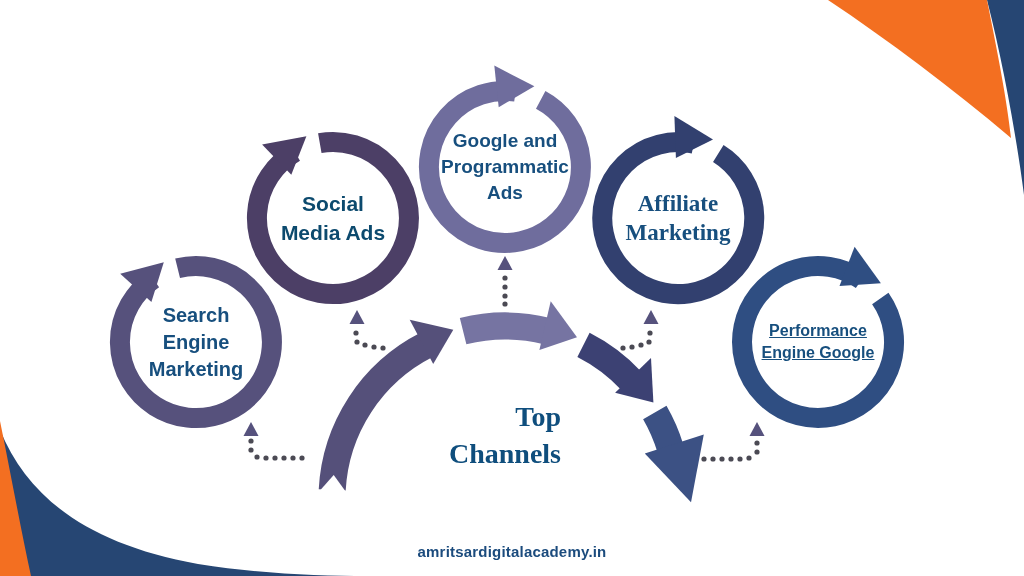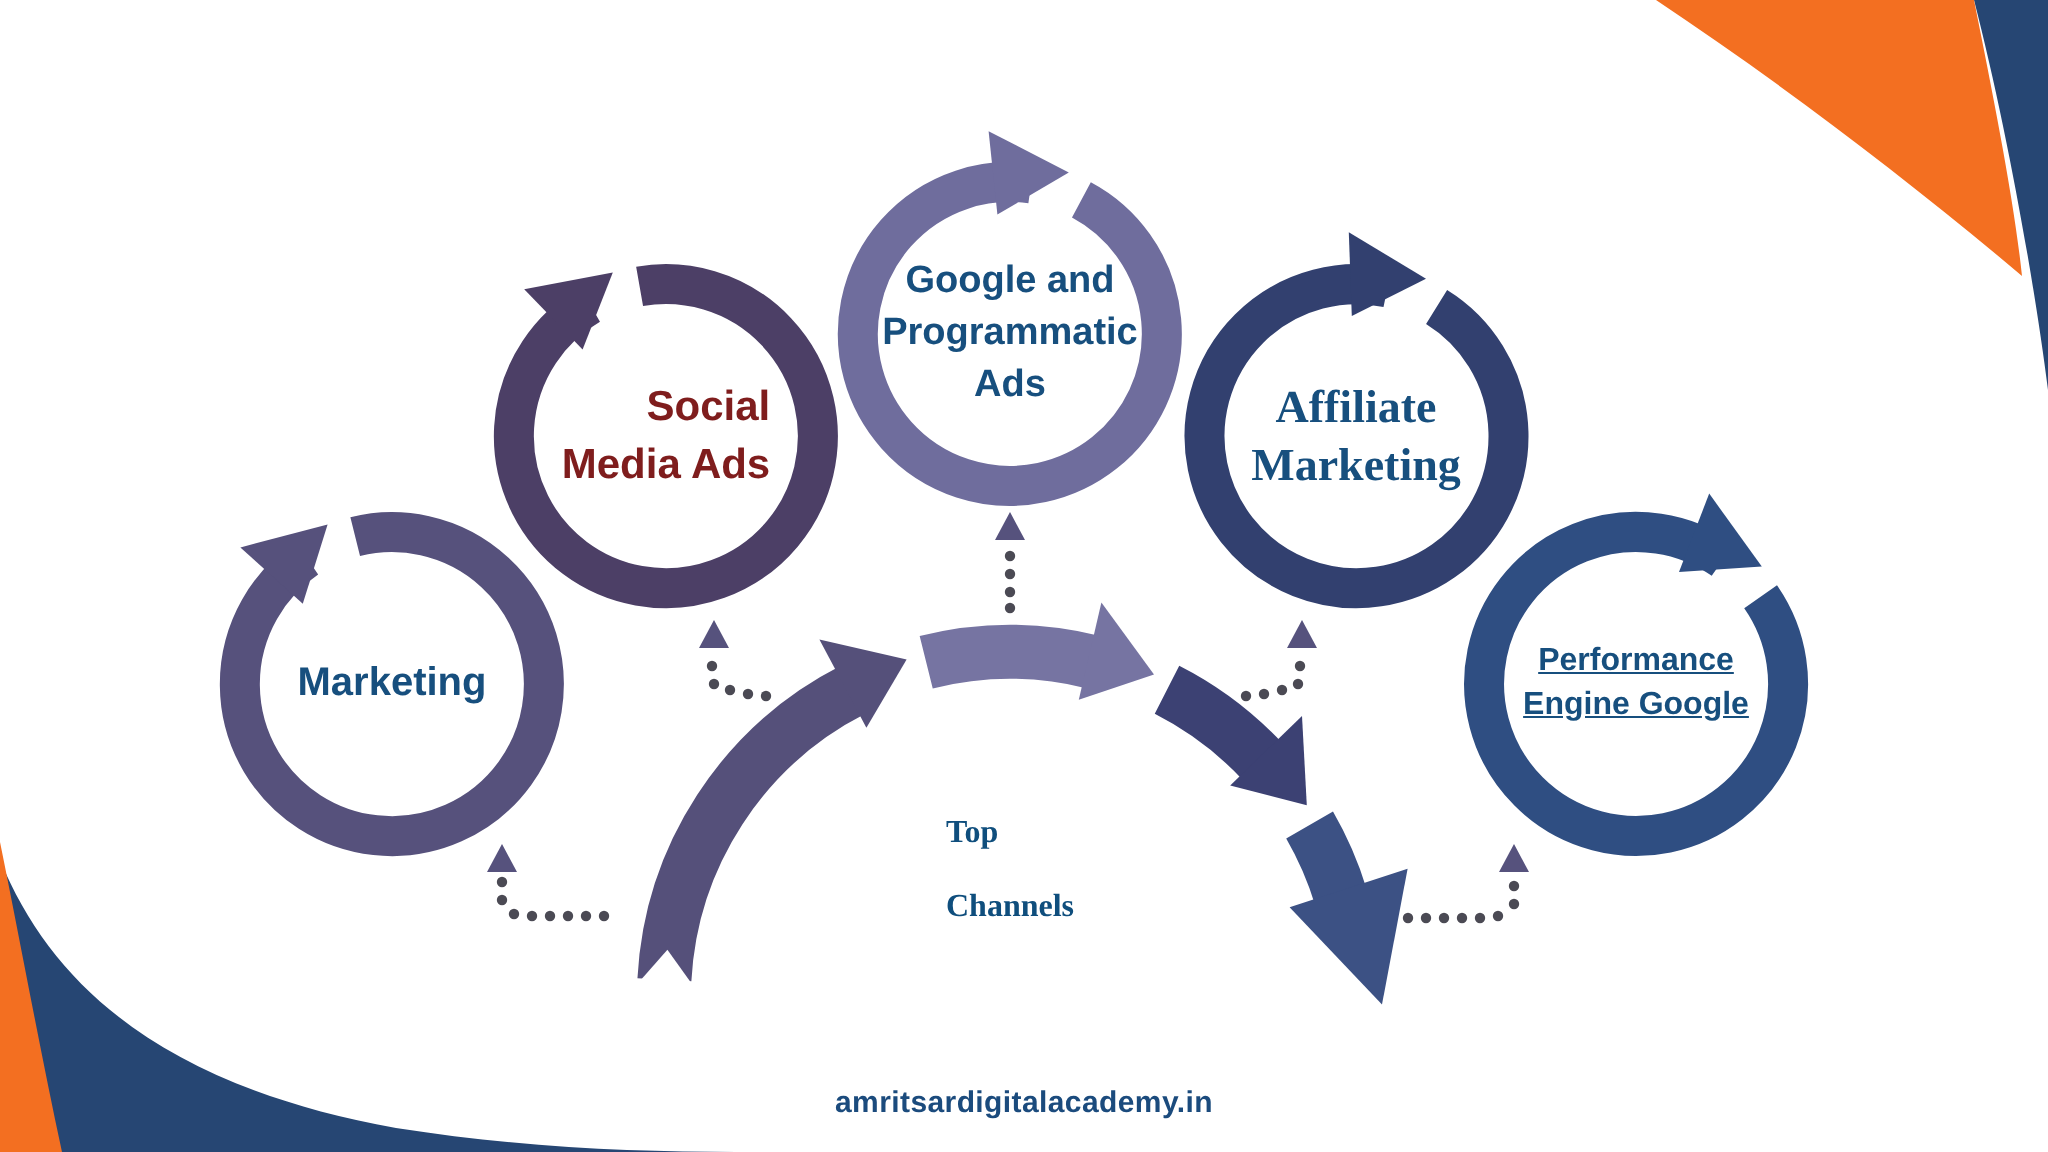--- a/index.html
+++ b/index.html
@@ -10,22 +10,22 @@
   .ring-label{position:absolute;transform:translate(-50%,-50%);text-align:center;
               font-weight:bold;color:#174F7E;white-space:nowrap;}
   .ring-label span{display:block;}
   .ring-label span:empty{display:none;}
   .r0{font-size:20px;line-height:27px;}
   .r1{font-size:21px;line-height:29px;}
   .r2{font-size:19px;line-height:26px;}
   .r3{font-size:23px;line-height:29px;font-family:Liberation Serif, serif;}
   .r4{font-size:16px;line-height:22px;text-decoration:underline;}
   .title{position:absolute;left:505px;top:398px;transform:translateX(-50%);
-         text-align:left;font-family:"Liberation Serif",serif;font-weight:bold;
-         color:#0F4E7D;font-size:16px;line-height:37px;white-space:nowrap;}
+         text-align:right;font-family:"Liberation Serif",serif;font-weight:bold;
+         color:#0F4E7D;font-size:28px;line-height:37px;white-space:nowrap;}
   .footer{position:absolute;left:512px;top:543px;transform:translateX(-50%);
           font-size:15px;font-weight:bold;color:#1B4B7D;letter-spacing:.2px;}
 </style>
 </head>
 <body>
 
 <div id="stage">
   <svg id="dg" width="1024" height="576" viewBox="0 0 1024 576">
       <path d="M987,0 L1024,0 L1024,195 C1017,140 1003,62 987,0 Z" fill="#264673"></path>
       <path d="M828,0 L987,0 C997,50 1007,100 1011,138 C952,88 888,40 828,0 Z" fill="#F36F21"></path>
@@ -82,23 +82,25 @@
       <circle cx="740" cy="459" r="2.6" fill="#4B4A54"></circle>
       <circle cx="731" cy="459" r="2.6" fill="#4B4A54"></circle>
       <circle cx="722" cy="459" r="2.6" fill="#4B4A54"></circle>
       <circle cx="713" cy="459" r="2.6" fill="#4B4A54"></circle>
       <circle cx="704" cy="459" r="2.6" fill="#4B4A54"></circle>
       <polygon points="757,422 749.5,436 764.5,436" fill="#56527D"></polygon>
     </svg>
 
   <div class="labels">
     <div class="ring-label r0" style="left: 196px; top: 342px; color: rgb(23, 79, 126);">
+      <span>Search</span>
+      <span>Engine</span>
       <span>Marketing</span>
     </div>
-    <div class="ring-label r1" style="left: 333px; top: 218px; color: #7f1d1d; text-align: right;">
+    <div class="ring-label r1" style="left: 333px; top: 218px; color: #0c4a6e;">
       <span>Social</span>
       <span>Media Ads</span>
 
     </div>
     <div class="ring-label r2" style="left: 505px; top: 167px; color: rgb(23, 79, 126);">
       <span>Google and</span>
       <span>Programmatic</span>
       <span>Ads</span>
     </div>
     <div class="ring-label r3" style="left: 678px; top: 218px; color: rgb(23, 79, 126);">

